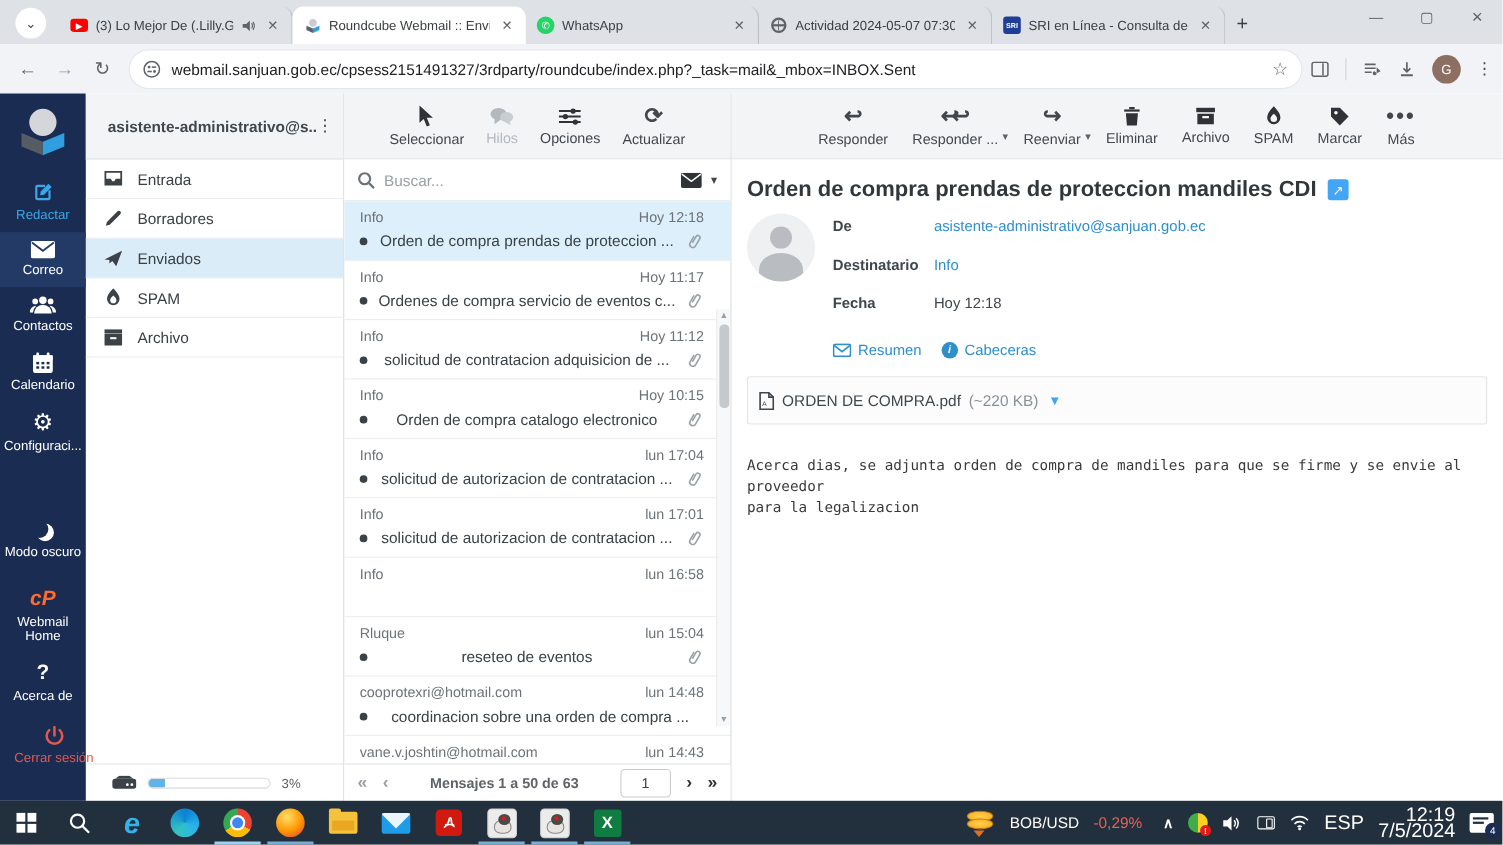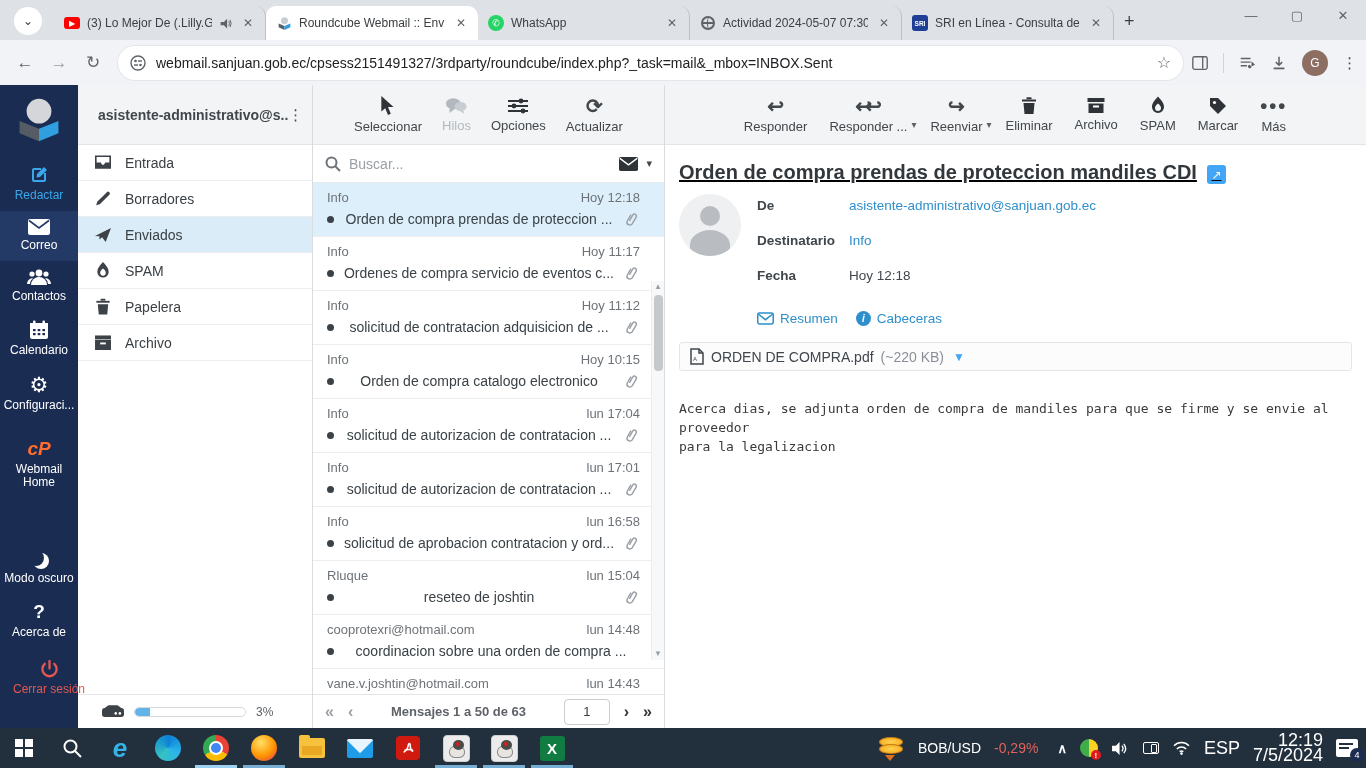--- a/index.html
+++ b/index.html
@@ -86,35 +86,35 @@
   .listscroll .arr.down { margin-top:auto; }
   .list-foot { height:34px; border-top:1px solid #e2e4e7; display:flex; align-items:center; padding:0 12px; gap:14px; background:#fff; }
   .pg-arrow { font-size:16px; color:#2f3337; font-weight:bold; }
   .pg-arrow.dis { color:#9aa0a6; }
   .pg-label { flex:1; text-align:center; font-size:13px; font-weight:bold; color:#5f6368; }
   .pg-input { width:46px; height:26px; border:1px solid #ccc; border-radius:4px; text-align:center; font-size:13px; color:#3c4043; font-family:"Liberation Sans",sans-serif; }
 
   .rc-view { flex:1; display:flex; flex-direction:column; min-width:0; }
   .view-toolbar { height:60px; background:#f2f4f5; border-bottom:1px solid #e2e4e7; display:flex; align-items:center; justify-content:center; gap:2px; }
   .view-body { flex:1; background:#fff; padding:16px 14px 0 14px; overflow:hidden; }
-  .subject-row { display:flex; align-items:flex-end; gap:10px; padding-bottom:10px;text-decoration:underline; }
+  .subject-row { display:flex; align-items:center; gap:10px; padding-bottom:10px; }
   .subject { font-size:20px; font-weight:bold; color:#32373c; }
   .extlink { width:19px; height:19px; background:#42a5f5; border-radius:3px; color:#fff; font-size:12px; display:flex; align-items:center; justify-content:center; }
   .mhead { display:flex; gap:16px; }
   .mavatar { width:62px; height:62px; border-radius:50%; background:#eef0f1; overflow:hidden; position:relative; flex:0 0 62px; }
   .mavatar .head { position:absolute; left:21px; top:12px; width:20px; height:20px; border-radius:50%; background:#b9bdc1; }
   .mavatar .bodyy { position:absolute; left:11px; top:36px; width:40px; height:30px; border-radius:50% 50% 0 0; background:#b9bdc1; }
   .hgrid { display:grid; grid-template-columns:92px auto; row-gap:20px; font-size:13.5px; align-content:start; padding-top:4px; }
   .hlabel { font-weight:bold; color:#3f464c; }
   .hlink { color:#2e8fcb; }
   .hval { color:#3f464c; }
   .hactions { grid-column:1 / span 2; display:flex; gap:18px; margin-top:8px; align-items:center; }
   .hact { display:flex; align-items:center; gap:6px; color:#2e8fcb; font-size:13.5px; }
   .info-i { width:15px; height:15px; border-radius:50%; background:#2e8fcb; color:#fff; font-size:10px; font-weight:bold; display:flex; align-items:center; justify-content:center; font-style:italic; }
-  .attach-box { margin-top:16px; border:1px solid #e3e5e7; background:#fcfcfd; border-radius:3px; height:29px; display:flex; align-items:center; gap:7px; padding:0 10px; }
+  .attach-box { margin-top:16px; border:1px solid #e3e5e7; background:#fcfcfd; border-radius:3px; height:44px; display:flex; align-items:center; gap:7px; padding:0 10px; }
   .attach-name { font-size:14px; color:#3f464c; }
   .attach-size { font-size:14px; color:#8a9097; }
   .attach-caret { color:#42a5f5; font-size:12px; margin-left:2px; }
   .mail-text { margin-top:28px; font-family:"DejaVu Sans Mono", monospace; font-size:13px; color:#3a3a3a; line-height:19px; }
 
   
   .taskbar { position:absolute; bottom:0; left:0; width:1366px; height:40px; background:#222f3d; display:flex; align-items:center; color:#fff; }
   .tb-cell { width:48px; height:40px; display:flex; align-items:center; justify-content:center; position:relative; }
   .tb-cell.open:after { content:""; position:absolute; bottom:0; left:3px; right:3px; height:3px; background:#76aed4; }
   .tb-cell.focused:after { background:#9ed2f2; }
@@ -322,28 +322,28 @@
             </g>
           </svg>
         <span class="lbl">Calendario</span>
       </div>
 
       <div class="nav-item">
         <span style="font-size:21px; line-height:21px;">⚙</span>
         <span class="lbl">Configuraci...</span>
       </div>
 
+      <div class="nav-item gap-lg">
+        <span class="crescent"></span>
+        <span class="lbl">Modo oscuro</span>
+      </div>
+
       <div class="nav-item" style="margin-top:10px;">
         <span class="cp-logo">cP</span>
         <span class="lbl" style="white-space:pre-line; width:64px;">Webmail Home</span>
-      </div>
-
-      <div class="nav-item gap-lg">
-        <span class="crescent"></span>
-        <span class="lbl">Modo oscuro</span>
       </div>
 
       <div class="nav-item">
         <span class="qmark">?</span>
         <span class="lbl">Acerca de</span>
       </div>
 
       <div class="nav-item logout" style="margin-top:4px;margin-left:20px;">
         <svg width="19" height="19" viewBox="0 0 20 20">
             <path d="M10 1 v8" stroke="#e4584f" stroke-width="2.4" stroke-linecap="round"></path>
@@ -381,28 +381,20 @@
         <span>Enviados</span>
       </div>
 
       <div class="folder">
         <svg width="15" height="17" viewBox="0 0 16 18">
             <path d="M8 0 C4.5 4 2 6.5 2 10.5 a6 6 0 0 0 12 0 C14 6.5 11.5 4 8 0 Z M8 14.5 a3 3 0 0 1 -3 -3 c0 -1.6 1.2 -3 3 -4.5 c1.8 1.5 3 2.9 3 4.5 a3 3 0 0 1 -3 3 Z" fill="#3c4247" fill-rule="evenodd"></path>
           </svg>
         <span>SPAM</span>
       </div>
 
-      <div class="folder">
-        <svg width="15" height="17" viewBox="0 0 16 18">
-            <rect x="1" y="3" width="14" height="2" fill="#3c4247"></rect>
-            <rect x="5.5" y="0.8" width="5" height="2" fill="#3c4247"></rect>
-            <path d="M2.5 6.5 h11 l-1 11 h-9 Z" fill="#3c4247"></path>
-          </svg>
-        <span>Papelera</span>
-      </div>
 
       <div class="folder">
         <svg width="17" height="15" viewBox="0 0 18 16">
             <rect x="0.5" y="0.5" width="17" height="4" fill="#3c4247"></rect>
             <path d="M1.5 6 h15 v9.5 h-15 Z M6 8.5 h6" stroke="#3c4247" stroke-width="2" fill="#3c4247"></path>
             <rect x="6" y="8" width="6" height="2" fill="#fff"></rect>
           </svg>
         <span>Archivo</span>
       </div>
 
@@ -554,38 +546,29 @@
                   <path d="M5 5 v8 a3.2 3.2 0 0 0 6.4 0 V4.5 a2.2 2.2 0 0 0 -4.4 0 V12" fill="none" stroke="#9aa0a6" stroke-width="1.6"></path>
                 </svg>
               </span>
             </div>
         </div>
         <div class="mrow">
           <div class="l1">
               <span>Info</span>
               <span>lun 16:58</span>
             </div>
+        </div>
+        <div class="mrow">
+          <div class="l1">
+              <span>Rluque</span>
+              <span>lun 15:04</span>
+            </div>
           <div class="l2">
               <span class="dot"></span>
-              <span class="subj">solicitud de aprobacion contratacion y ord...</span>
-              <span class="clip">
-                <svg width="15" height="16" viewBox="0 0 16 18" style="transform:rotate(30deg);">
-                  <path d="M5 5 v8 a3.2 3.2 0 0 0 6.4 0 V4.5 a2.2 2.2 0 0 0 -4.4 0 V12" fill="none" stroke="#9aa0a6" stroke-width="1.6"></path>
-                </svg>
-              </span>
-            </div>
-        </div>
-        <div class="mrow">
-          <div class="l1">
-              <span>Rluque</span>
-              <span>lun 15:04</span>
-            </div>
-          <div class="l2">
-              <span class="dot"></span>
-              <span class="subj">reseteo de joshtin</span>
+              <span class="subj">reseteo de eventos</span>
               <span class="clip">
                 <svg width="15" height="16" viewBox="0 0 16 18" style="transform:rotate(30deg);">
                   <path d="M5 5 v8 a3.2 3.2 0 0 0 6.4 0 V4.5 a2.2 2.2 0 0 0 -4.4 0 V12" fill="none" stroke="#9aa0a6" stroke-width="1.6"></path>
                 </svg>
               </span>
             </div>
         </div>
         <div class="mrow">
           <div class="l1">
               <span>cooprotexri@hotmail.com</span>

